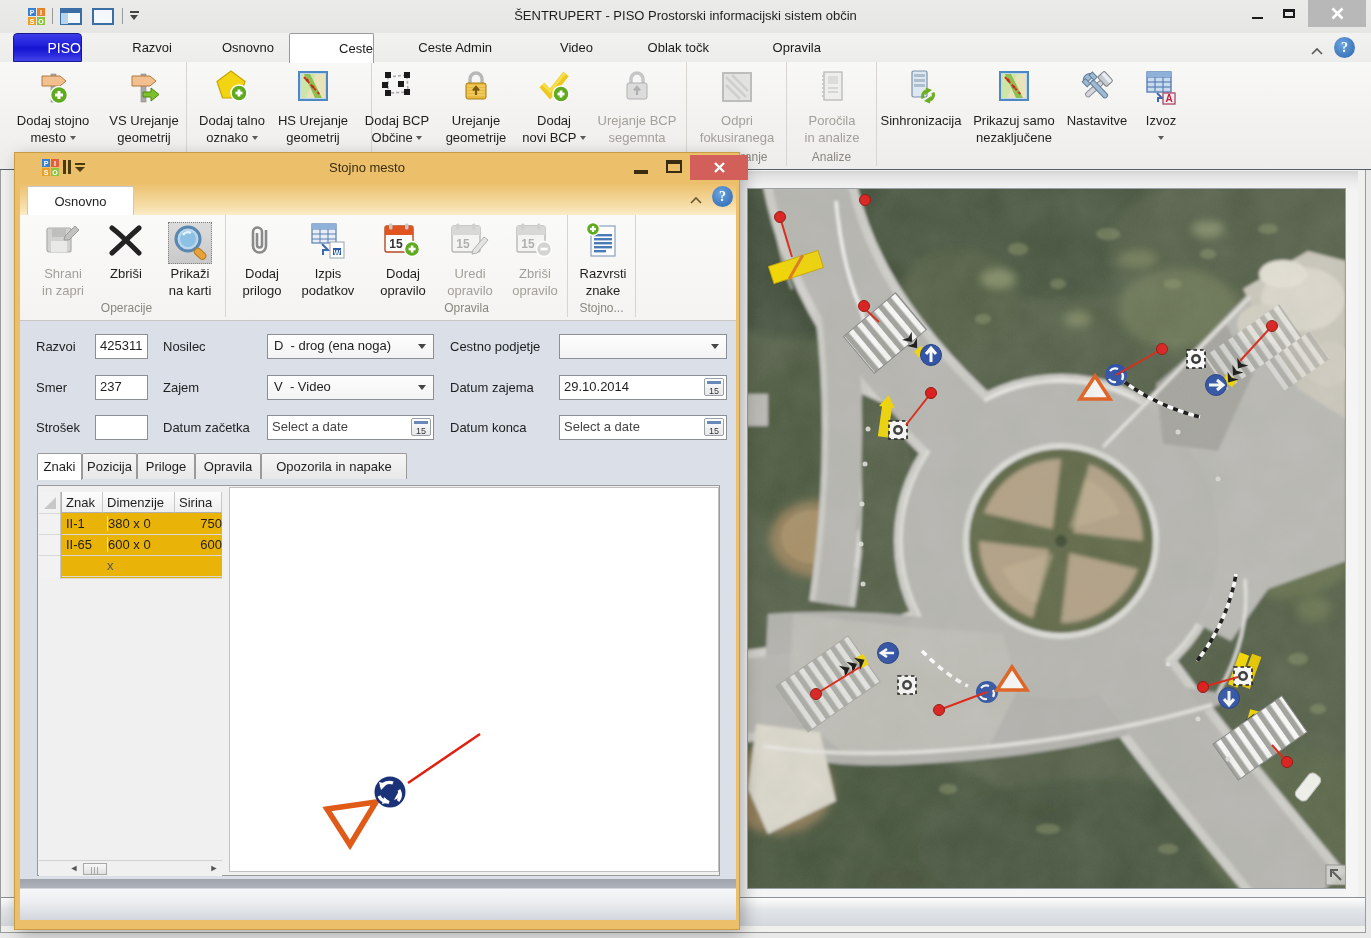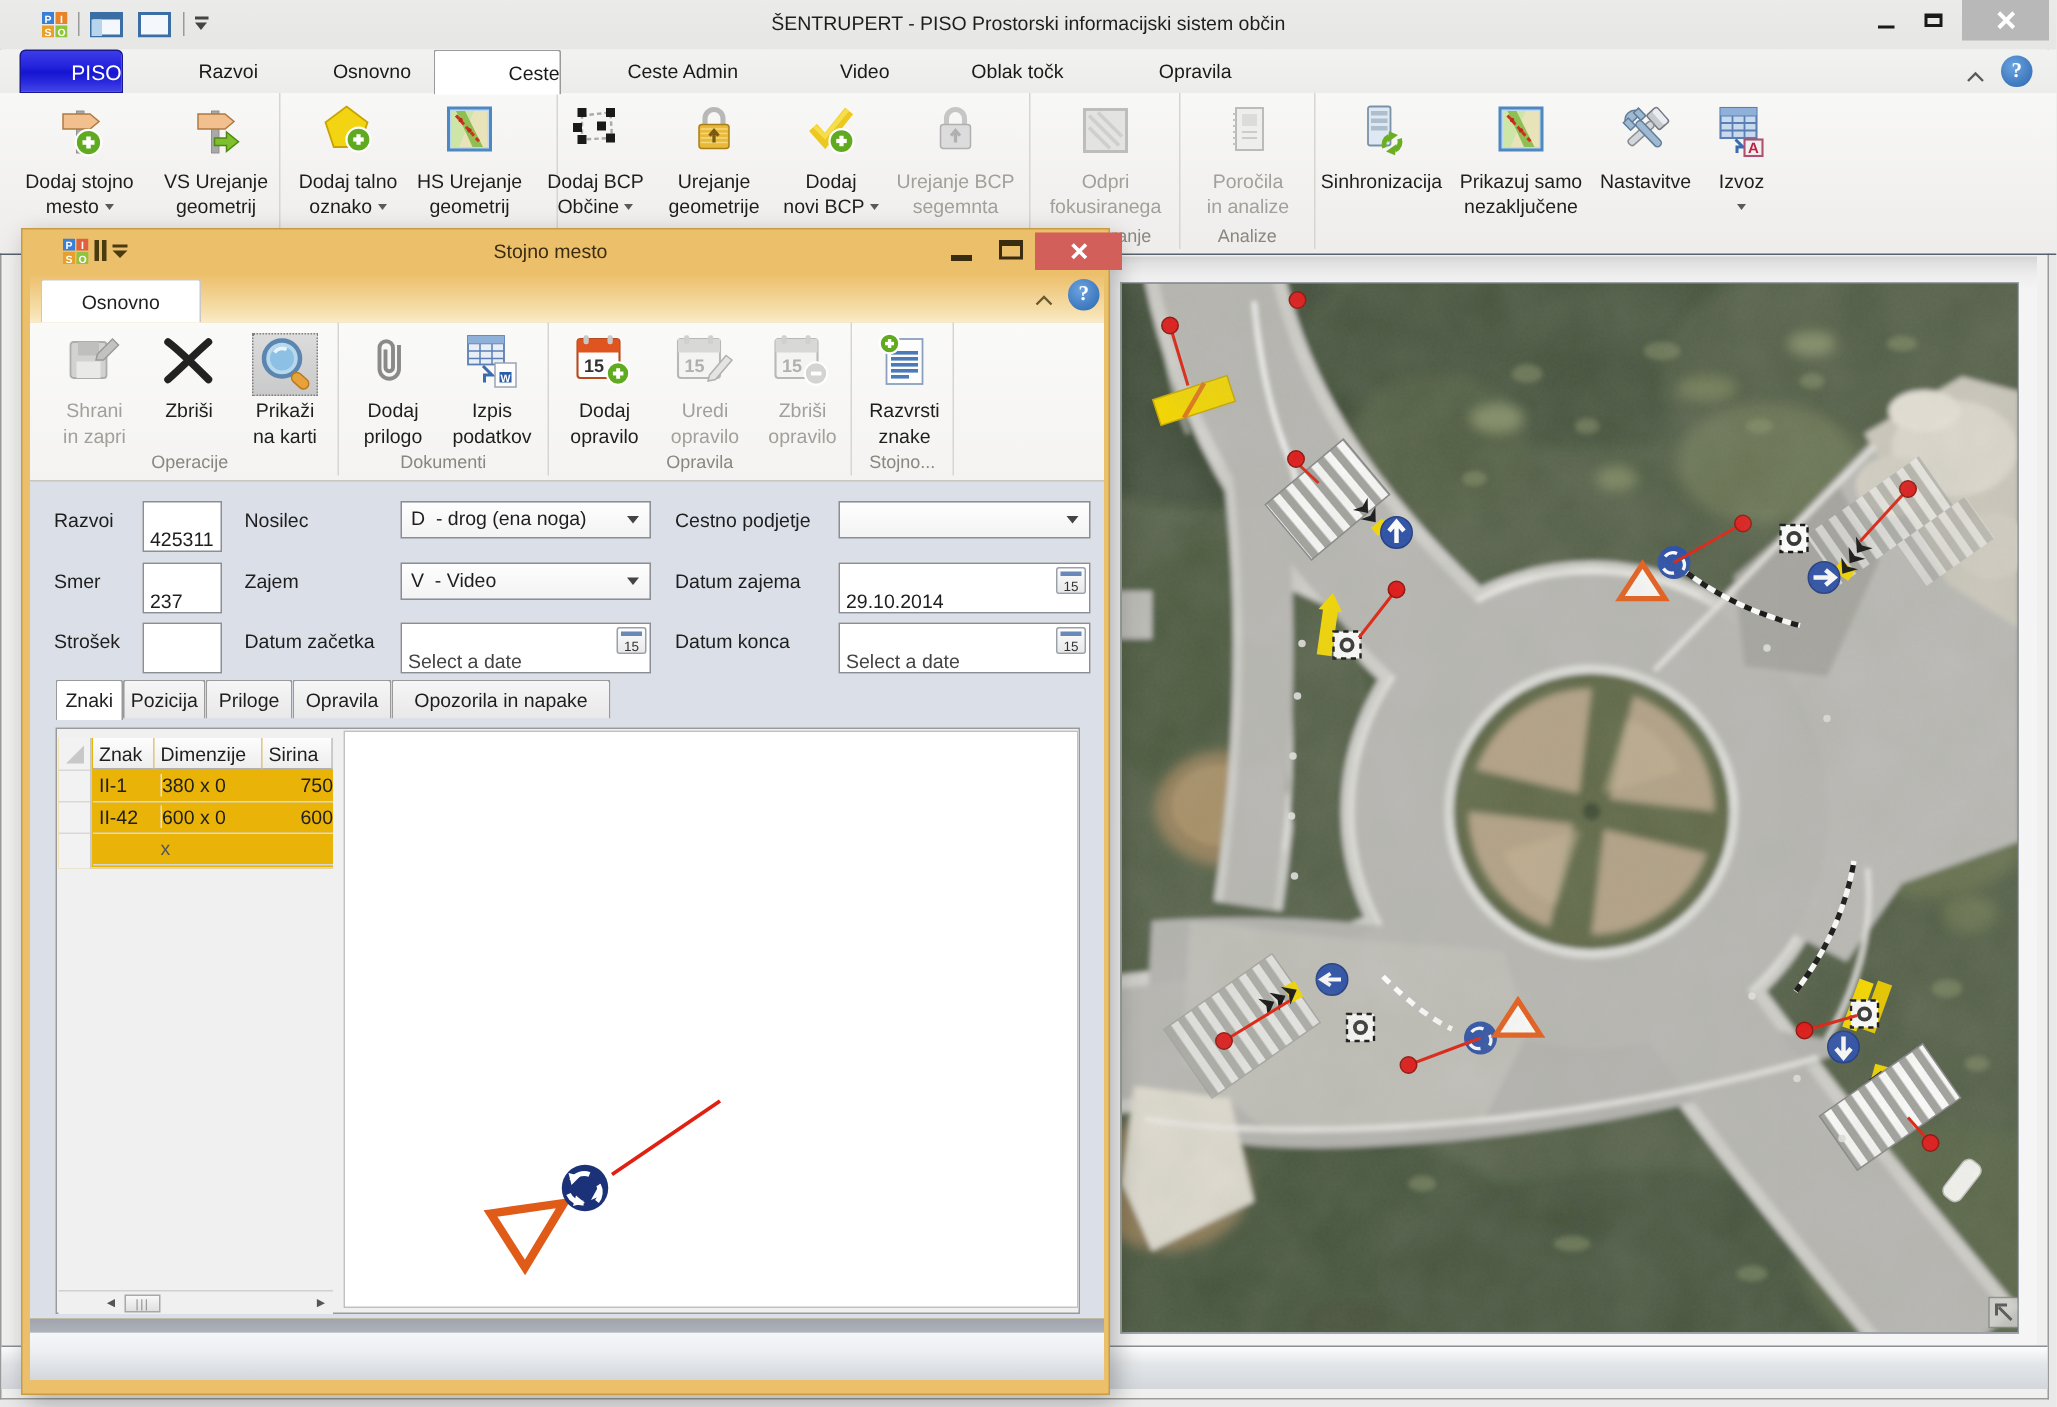--- a/index.html
+++ b/index.html
@@ -32,21 +32,21 @@
 #dlgtitle{position:absolute;left:16px;top:0;width:100%;height:30px}
 #dlgtitletext{position:absolute;top:7px;left:-26px;width:100%;text-align:center;font-size:13px;color:#3a2c10}
 #dlgclose{position:absolute;right:7px;top:2px;width:58px;height:25px;background:#d25f5a;color:#fff;text-align:center;line-height:25px;font-size:13px;font-weight:bold}
 #dlgtabrow{position:absolute;left:5px;top:30px;width:716px;height:32px;background:linear-gradient(#ecbf6b,#f7e3b4 85%,#faeccb)}
 #dlgtab{position:absolute;left:7px;top:3px;width:107px;height:29px;background:#fff;border:1px solid #c8c8c8;border-bottom:none;border-radius:2px 2px 0 0;text-align:center;line-height:29px;font-size:13px}
 #dlgribbon{position:absolute;left:5px;top:62px;width:716px;height:106px;background:linear-gradient(#fafaf8,#f4f3f1);border-bottom:1px solid #c9c6c2}
 #dlgform{position:absolute;left:5px;top:168px;width:716px;height:287px;background:#dbdfe8}
 #dlgcontent{position:absolute;left:5px;top:300px;width:716px;height:426px;background:#dbdfe8}
 #dlgfoot{position:absolute;left:5px;top:726px;width:716px;height:41px;background:linear-gradient(#9fa4ac 0,#aeb3bb 9px,#f6f7f9 10px,#eceef1 55%,#d3d7dd 100%)}
 .fl{position:absolute;font-size:13px;color:#1e1e1e}
-.inp{position:absolute;background:#fff;border:1px solid #8b8e94;font-size:13px;padding:16px 4px;line-height:18px}
+.inp{position:absolute;background:#fff;border:1px solid #8b8e94;font-size:13px;padding:2px 4px;line-height:18px}
 .dd{position:absolute;background:linear-gradient(#fefefe,#f3f3f3);border:1px solid #8b8e94;font-size:13px;padding:2px 6px;line-height:18px}
 .ddarr{position:absolute;right:7px;top:9px;width:0;height:0;border-left:4px solid transparent;border-right:4px solid transparent;border-top:5px solid #444}
 .dgroup{position:absolute;top:0;height:102px;border-right:1px solid #d8d5d1}
 .tile{background:linear-gradient(#dcdcdc,#c9c9c9);outline:1px dotted #808080;outline-offset:-1px}
 .calbtn{position:absolute;right:2px;top:2px;width:20px;height:18px;background:linear-gradient(#fdfdfd,#e8e8e8);border:1px solid #9aa0a8;border-radius:2px}
 .calbtn:before{content:"15";position:absolute;left:4px;top:3px;font-size:9px;color:#333}
 .calbtn:after{content:"";position:absolute;left:2px;top:2px;width:14px;height:3px;background:#6888b8}
 .ltab{position:absolute;top:0;height:26px;line-height:25px;text-align:center;font-size:13px;background:linear-gradient(#f6f6f6,#e8e8e8);border:1px solid #9a9a9a;border-bottom:none;border-radius:2px 2px 0 0}
 .ltab.sel{background:#fff;height:27px;z-index:2}
 #panel{position:absolute;left:17px;top:32px;width:683px;height:391px;background:#f0f0f0;border:1px solid #9a9a9a}
@@ -600,23 +600,20 @@
   <div id="dlgtabrow"><div id="dlgtab">Osnovno</div>
     <svg class="abs" style="left:668px;top:10px" width="16" height="14" viewBox="0 0 16 14">
         <path d="M3 10 L8 5 L13 10" fill="none" stroke="#6a5a30" stroke-width="1.6"></path>
       </svg>
 <span class="txt"><div class="abs" style="left:692px;top:3px;width:21px;height:21px;border-radius:50%;background:radial-gradient(circle at 40% 35%,#6aa4e0,#2a64ae);color:#fff;text-align:center;line-height:21px;font-weight:bold;font-size:14px;font-family:'Liberation Serif',serif">?</div></span>
   </div>
   <div id="dlgribbon">
     <div class="dgroup" style="left:8px;width:198px">
         <div class="rglabel">Operacije</div>
       </div>
-    <div class="dgroup" style="left:206px;width:140px">
-        <div class="rglabel">Dokumenti</div>
-      </div>
     <div class="dgroup" style="left:346px;width:202px">
         <div class="rglabel">Opravila</div>
       </div>
     <div class="dgroup" style="left:548px;width:68px">
         <div class="rglabel">Stojno...</div>
       </div>
     <div class="rbtn dis" style="left:12px;width:62px">
       <svg width="40" height="38" viewBox="0 0 40 38">
         <rect x="4" y="6" width="24" height="24" rx="2" fill="#d2d2d0" stroke="#adadab" stroke-width="1.2"></rect>
         <rect x="9" y="6" width="14" height="9" fill="#bfbfbd"></rect>
@@ -752,21 +749,21 @@
       <div id="grid">
         <div class="ghead" style="left:23px;width:41px">Znak</div>
         <div class="ghead" style="left:64px;width:72px">Dimenzije</div>
         <div class="ghead" style="left:136px;width:47px">Sirina</div>
         <div class="grow" style="top:22px">
             <span style="left:4px">II-1</span>
             <span style="left:45px">380 x 0</span>
             <span style="left:118px;width:42px;text-align:right">750</span>
           </div>
         <div class="grow" style="top:43px">
-            <span style="left:4px">II-42</span>
+            <span style="left:4px">II-65</span>
             <span style="left:45px">600 x 0</span>
             <span style="left:118px;width:42px;text-align:right">600</span>
           </div>
         <div class="grow" style="top:64px">
             <span style="left:45px;color:#555">x</span>
           </div>
       </div>
       <div id="hscroll">
           <div class="sarr">◄</div>
           <div class="sthumb">|||</div>

